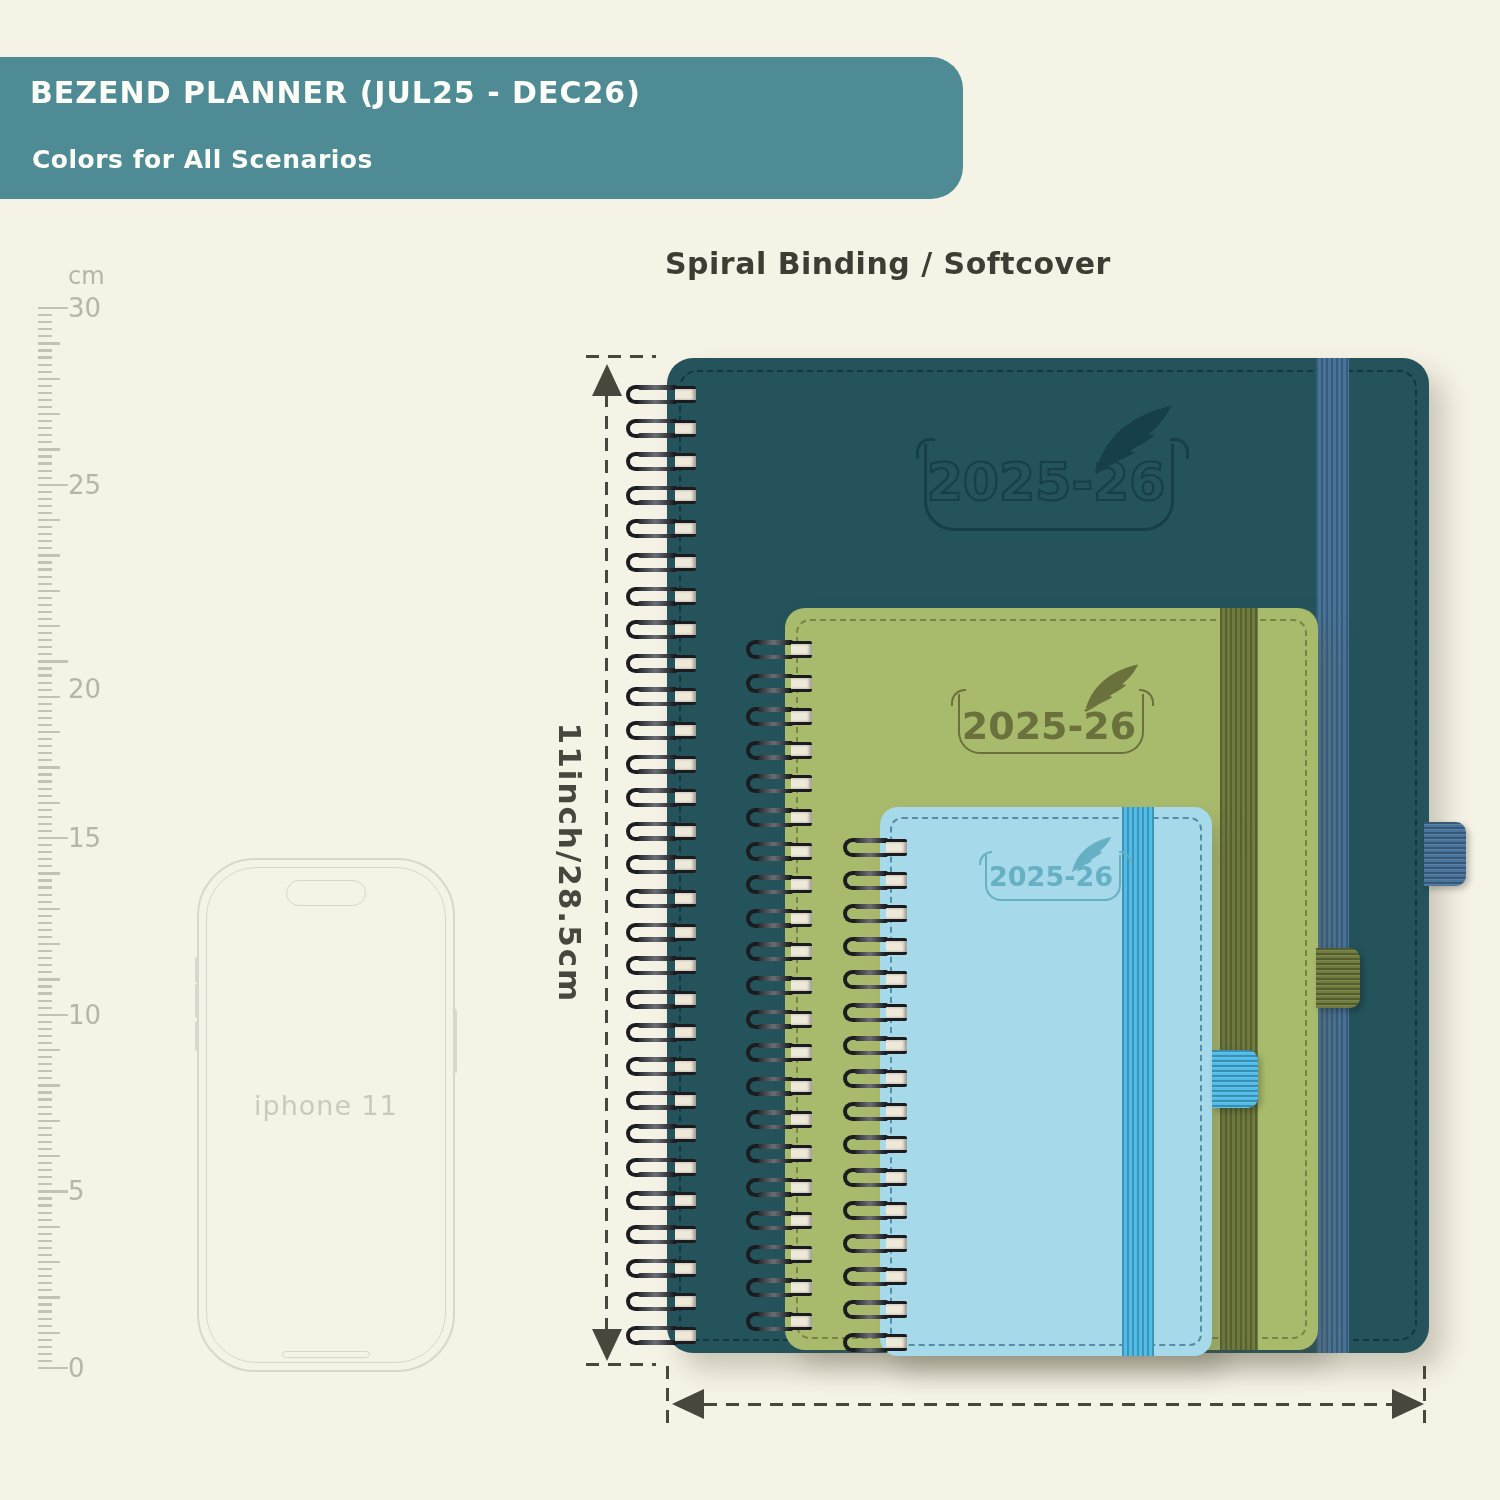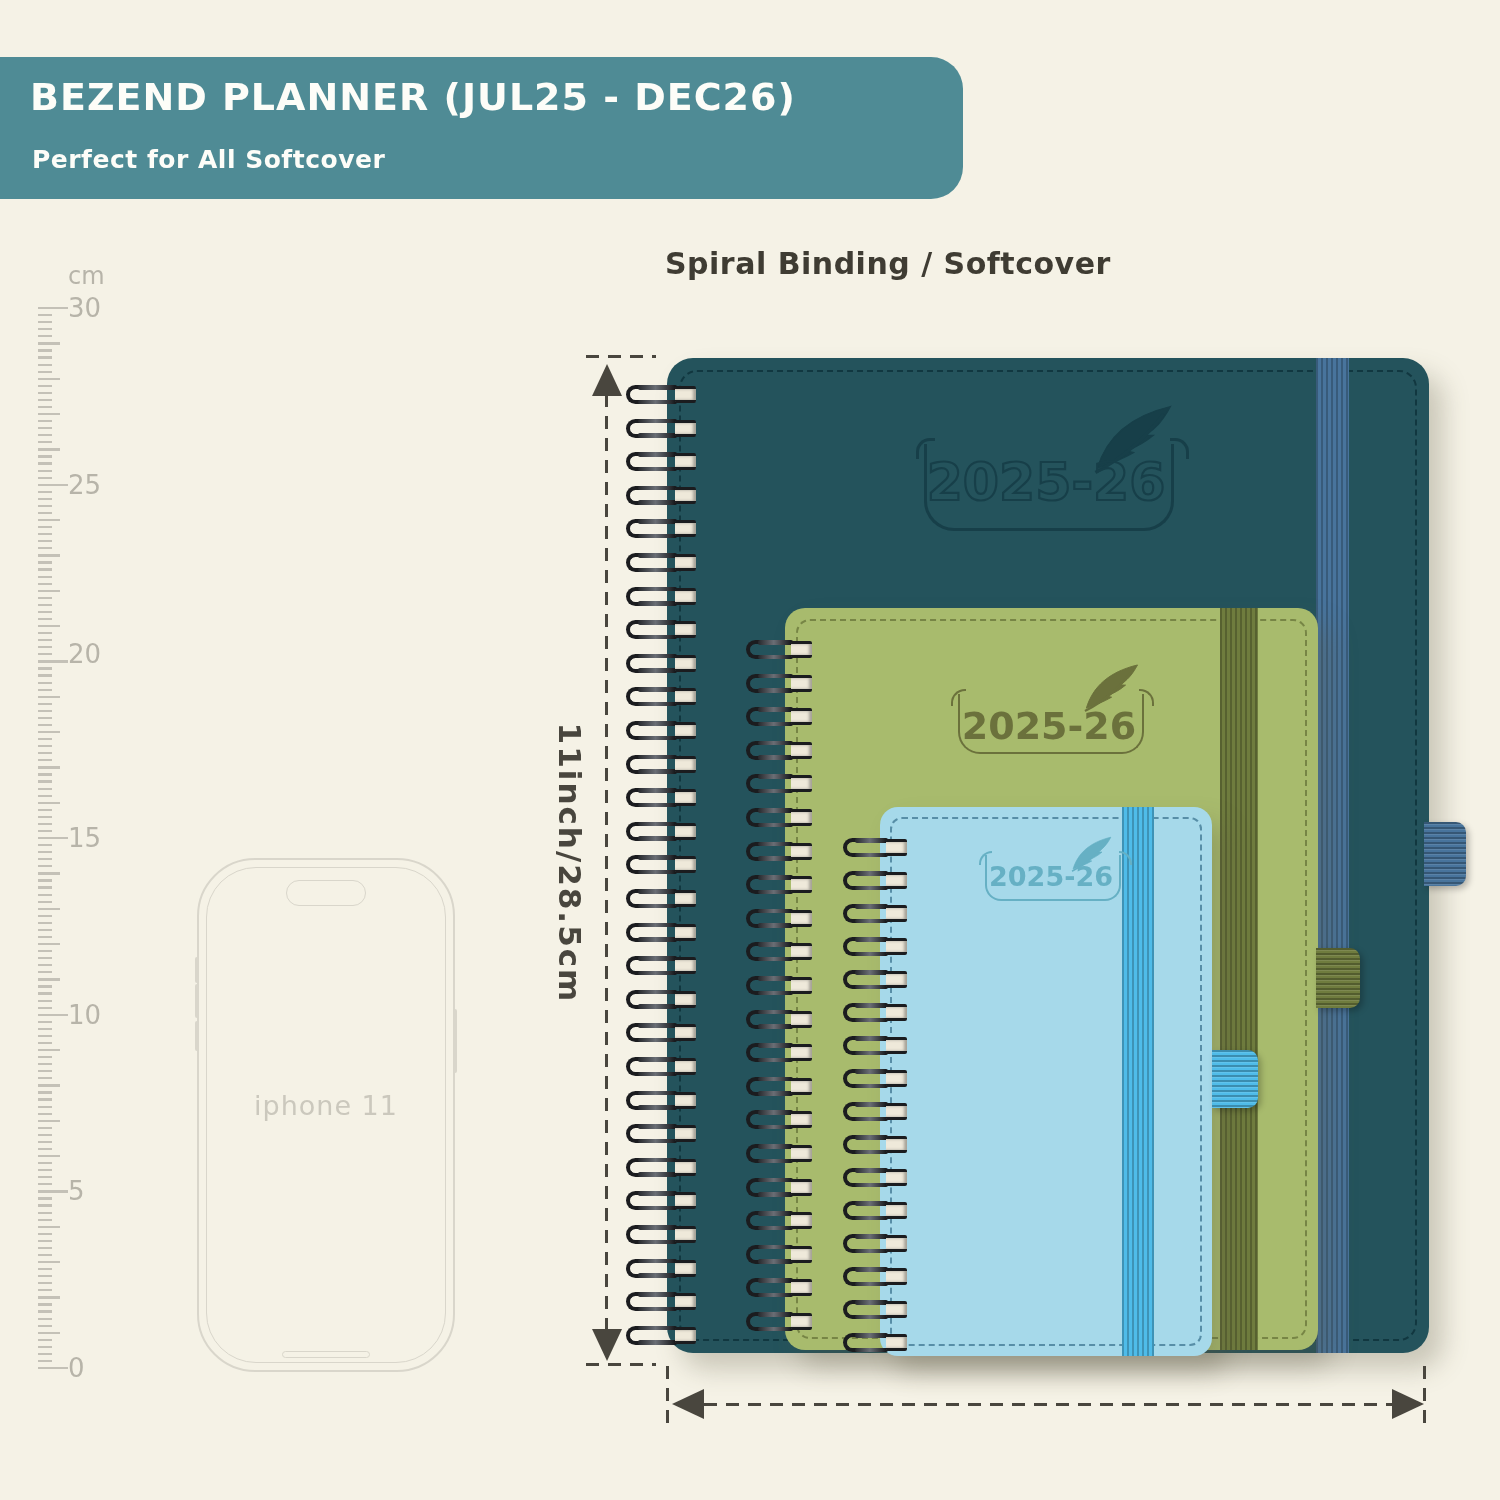--- a/index.html
+++ b/index.html
@@ -2,21 +2,21 @@
 <html style="--bg: #f5f2e6; --banner_bg: #4f8b95; --banner_text: #fdfdf8; --text_dark: #3f3c33; --dim: #49463e; --ruler: #c4c1b7; --ruler_text: #b7b4a9; --phone_line: #d9d6cb; --phone_text: #cbc8bd; --cover_l: #24535c; --band_l: #48749c; --logo_l: #173f49; --stitch_l: rgba(5,38,45,0.6); --cover_m: #a8bb6d; --band_m: #6f7c3e; --logo_m: #6b713c; --stitch_m: rgba(70,80,30,0.5); --cover_s: #a6d9ea; --band_s: #4fbce9; --logo_s: #66b0c4; --stitch_s: rgba(23,80,112,0.55);"><head>
 <meta charset="utf-8">
 <style>
   html,body{margin:0;padding:0;}
   .stage{position:relative;width:1500px;height:1500px;background:var(--bg,#f5f2e6);
     font-family:"DejaVu Sans",sans-serif;overflow:hidden;}
 
   
   .banner{position:absolute;left:0;top:57px;width:963px;height:142px;
     background:var(--banner_bg,#4f8b95);border-radius:0 32px 32px 0;}
-  .banner-title{position:absolute;left:30px;top:18px;font-size:38px;font-weight:700;
+  .banner-title{position:absolute;left:30px;top:18px;font-size:30px;font-weight:700;
     letter-spacing:1px;color:var(--banner_text,#fdfdf8);white-space:nowrap;}
   .banner-sub{position:absolute;left:32px;top:88px;font-size:25px;font-weight:700;
     color:var(--banner_text,#fdfdf8);letter-spacing:0.5px;}
 
   
   .info{position:absolute;left:665px;top:238px;color:var(--text_dark,#3f3c33);
     font-size:30px;font-weight:700;line-height:52px;letter-spacing:0.5px;}
 
   
   .ruler{position:absolute;left:38px;top:0;width:140px;height:1166px;}
@@ -143,21 +143,21 @@
   .hdim-label{position:absolute;left:848px;top:1410px;width:400px;text-align:center;
     font-size:38px;font-weight:700;color:var(--dim,#49463e);letter-spacing:3px;}
 </style>
 </head>
 <body>
 
 <div class="stage">
 
   <div class="banner">
     <div class="banner-title">BEZEND PLANNER (JUL25 - DEC26)</div>
-    <div class="banner-sub">Perfect for All Softcover</div>
+    <div class="banner-sub">Colors for All Scenarios</div>
   </div>
 
   <div class="info">
     <div>Spiral Binding / Softcover</div>
   </div>
 
   <div class="ruler" id="ruler">
       <div class="runit" style="top: 262px;">cm</div>
       <div class="tick" style="top: 1367px; width: 30px;"></div>
       <div class="rlabel" style="top: 1353px;">0</div>
@@ -257,21 +257,21 @@
       <div class="tick" style="top: 723.933px; width: 14px;"></div>
       <div class="tick" style="top: 716.867px; width: 14px;"></div>
       <div class="tick" style="top: 709.8px; width: 14px;"></div>
       <div class="tick" style="top: 702.733px; width: 14px;"></div>
       <div class="tick" style="top: 695.667px; width: 22px;"></div>
       <div class="tick" style="top: 688.6px; width: 14px;"></div>
       <div class="tick" style="top: 681.533px; width: 14px;"></div>
       <div class="tick" style="top: 674.467px; width: 14px;"></div>
       <div class="tick" style="top: 667.4px; width: 14px;"></div>
       <div class="tick" style="top: 660.333px; width: 30px;"></div>
-      <div class="rlabel" style="top: 639px;">20</div>
+      <div class="rlabel" style="top: 674px;">20</div>
       <div class="tick" style="top: 653.267px; width: 14px;"></div>
       <div class="tick" style="top: 646.2px; width: 14px;"></div>
       <div class="tick" style="top: 639.133px; width: 14px;"></div>
       <div class="tick" style="top: 632.067px; width: 14px;"></div>
       <div class="tick" style="top: 625px; width: 22px;"></div>
       <div class="tick" style="top: 617.933px; width: 14px;"></div>
       <div class="tick" style="top: 610.867px; width: 14px;"></div>
       <div class="tick" style="top: 603.8px; width: 14px;"></div>
       <div class="tick" style="top: 596.733px; width: 14px;"></div>
       <div class="tick" style="top: 589.667px; width: 22px;"></div>

